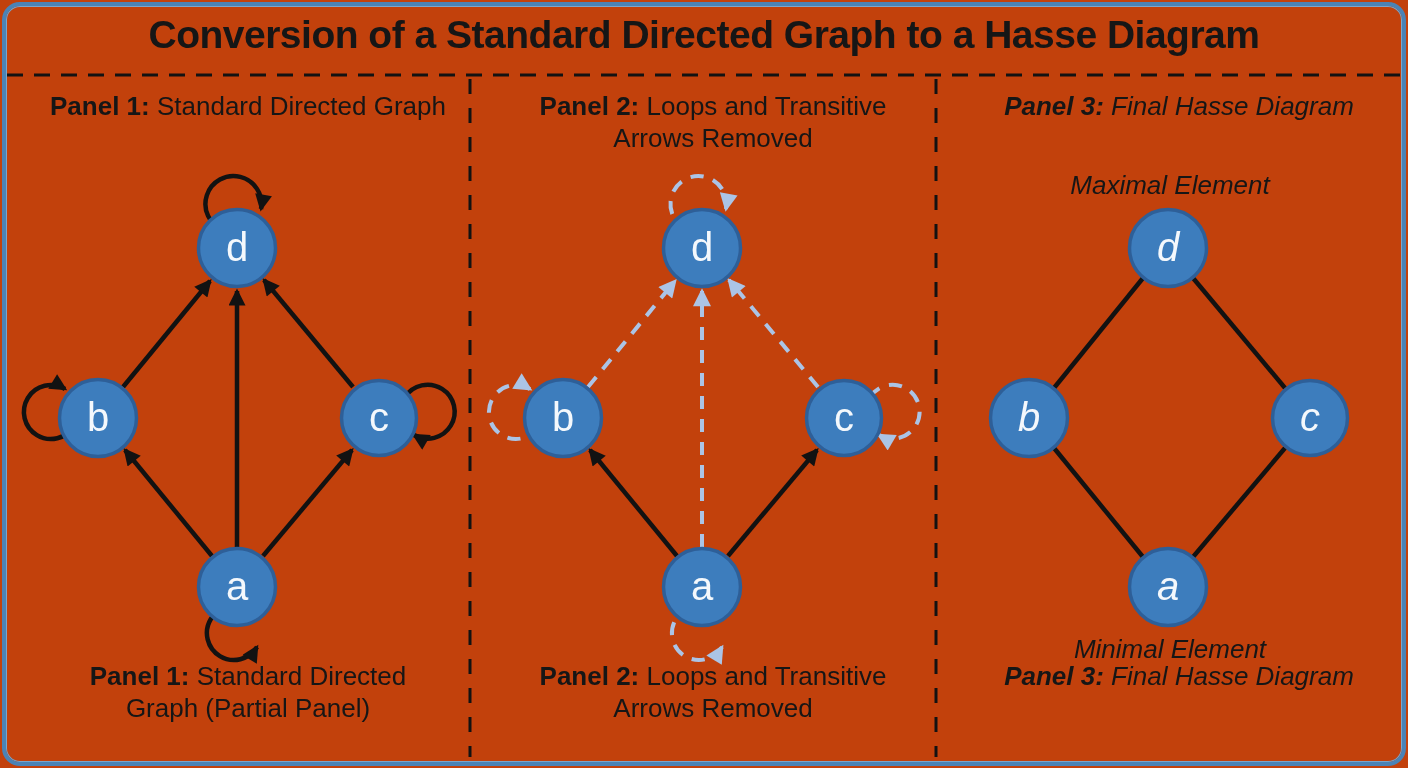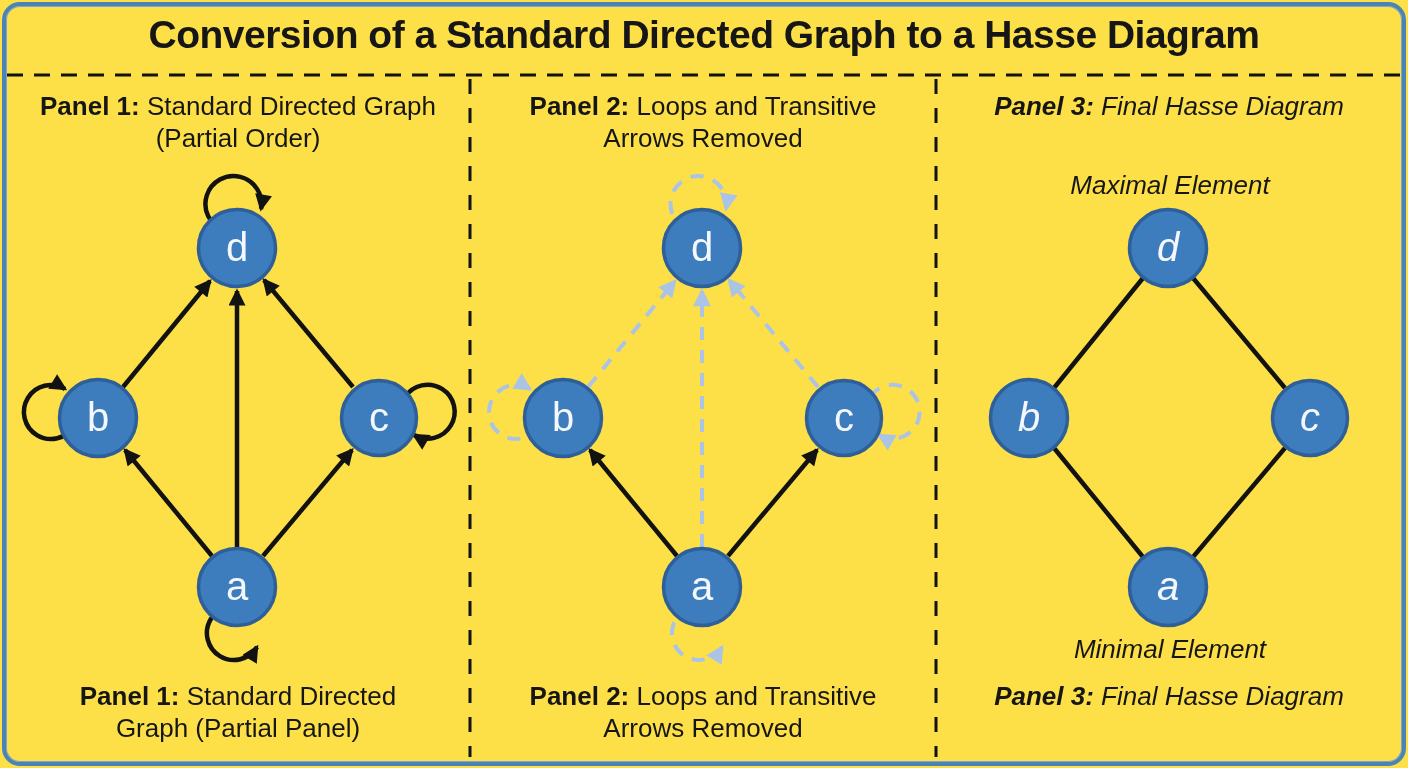--- a/index.html
+++ b/index.html
@@ -1,27 +1,27 @@
 <!DOCTYPE html>
 <html><head>
 <meta charset="utf-8">
 <style>
   html,body{margin:0;padding:0;background:#ffffff;}
-  .page{position:relative;width:1408px;height:768px;background:#fde047;overflow:hidden;
+  .page{position:relative;width:1408px;height:768px;background:#c2410c;overflow:hidden;
         font-family:"Liberation Sans",sans-serif;color:#151515;}
   .frame{position:absolute;left:2px;top:2px;width:1396px;height:756px;
          border:4px solid #4a83b6;border-radius:18px;pointer-events:none;box-shadow:inset 0 0 0 1px #7aa6cc;}
   .title{position:absolute;left:0;right:0;top:13px;text-align:center;
          font-size:39px;font-weight:bold;letter-spacing:-0.5px;color:#161616;}
   .separators{position:absolute;left:0;top:0;}
-  .panel{position:absolute;top:0;height:591px;}
+  .panel{position:absolute;top:0;height:591px;padding-left:20px;}
   .caption{position:absolute;left:0;right:0;text-align:center;font-size:26px;line-height:32px;color:#161616;}
   .caption b{font-weight:bold;}
   .cap-header{top:90px;}
-  .cap-footer{top:680px;}
+  .cap-footer{top:660px;}
   .graph{position:absolute;left:0;top:160px;}
   .e-black{stroke:#121212;stroke-width:4.5;fill:none;}
   .e-light{stroke:#abc4e6;stroke-width:4;fill:none;stroke-dasharray:13 10;}
   .e-plain{stroke:#121212;stroke-width:4.5;fill:none;}
   .node{fill:#3d7dbd;stroke:#2e5f98;stroke-width:3.5;}
   .nl{fill:#f4f8fc;font-size:40px;text-anchor:middle;font-family:"Liberation Sans",sans-serif;}
   .anno{fill:#161616;font-size:26px;text-anchor:middle;font-family:"Liberation Sans",sans-serif;}
 </style>
 </head>
 <body>
@@ -35,21 +35,20 @@
   <svg class="separators" width="1408" height="768">
     <line x1="7" y1="75" x2="1401" y2="75" stroke="#121212" stroke-width="3" stroke-dasharray="16 11"></line>
     <line x1="470" y1="79" x2="470" y2="757" stroke="#121212" stroke-width="3" stroke-dasharray="15 14"></line>
     <line x1="936" y1="79" x2="936" y2="757" stroke="#121212" stroke-width="3" stroke-dasharray="15 14"></line>
   </svg>
 
   <section class="panel" style="left:6px;width:464px;">
     <div class="caption cap-header">
       <div><b>Panel 1:</b>
         <span>Standard Directed Graph</span></div>
-      <div>(Partial Order)</div>
     </div>
 
     <svg class="graph" width="464" height="520" viewBox="0 0 464 520">
       <defs>
         <marker id="ab1" viewBox="0 0 10 10" refX="8.5" refY="5" markerWidth="21" markerHeight="17" markerUnits="userSpaceOnUse" orient="auto">
           <path d="M0,0 L10,5 L0,10 z" fill="#121212"></path>
         </marker>
       </defs>
 
       <path class="e-black" d="M 217 70 A 28 28 0 1 1 255 49" marker-end="url(#ab1)"></path>

